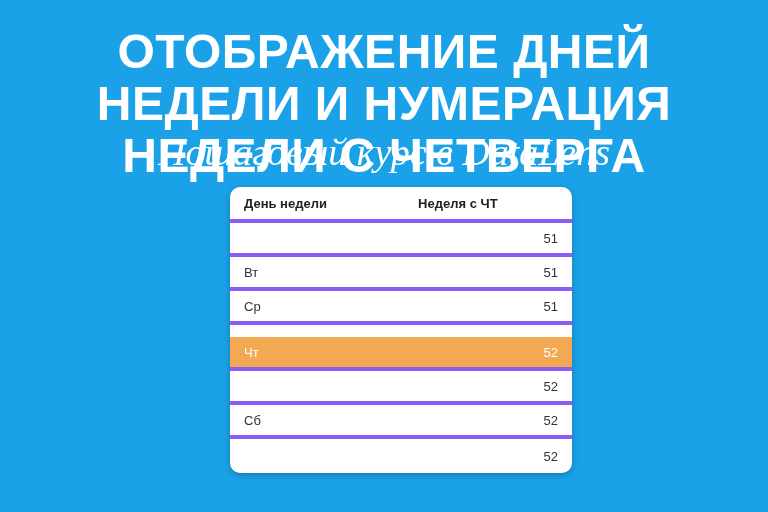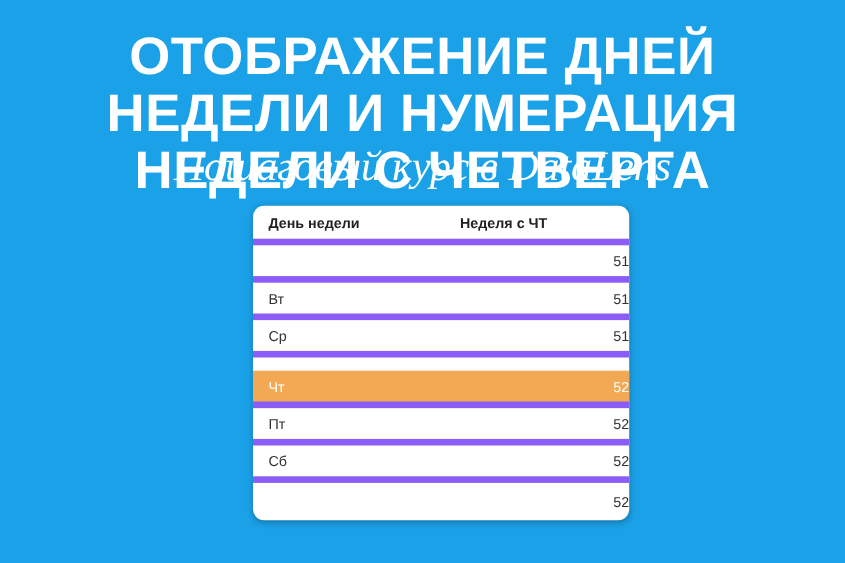--- a/index.html
+++ b/index.html
@@ -43,38 +43,38 @@
     width: 342px;
     background: #ffffff;
     border-radius: 10px;
     box-shadow: 0 2px 6px rgba(0,0,0,0.25);
     overflow: hidden;
   }
   .thead, .trow {
     display: flex;
     align-items: center;
     height: 34px;
-    border-bottom: 6px solid #8b5cf6;
+    border-bottom: 4px solid #8b5cf6;
     font-size: 13px;
     color: #333;
   }
   .thead {
     height: 36px;
     font-weight: 700;
     color: #222;
   }
   .trow:last-child { border-bottom: none; }
   .col-day {
     flex: 1 1 55%;
     padding-left: 14px;
     text-align: left;
   }
   .col-week {
     flex: 1 1 45%;
-    padding-right: 0;
+    padding-right: 14px;
     text-align: right;
   }
   .thead .col-week { text-align: left; padding-left: 0; }
   .trow.highlight {
     background: #f3a954;
     color: #ffffff;
     margin-top: 12px;
   }
   .trow.highlight .col-day,
   .trow.highlight .col-week { color: #ffffff; }
@@ -99,21 +99,20 @@
   </div>
   <div class="trow">
     <div class="col-day">Ср</div>
     <div class="col-week">51</div>
   </div>
   <div class="trow highlight">
     <div class="col-day">Чт</div>
     <div class="col-week">52</div>
   </div>
   <div class="trow">
-    <div class="col-day">Пт</div>
     <div class="col-week">52</div>
   </div>
   <div class="trow">
     <div class="col-day">Сб</div>
     <div class="col-week">52</div>
   </div>
   <div class="trow">
     <div class="col-week">52</div>
   </div>
 </div>

